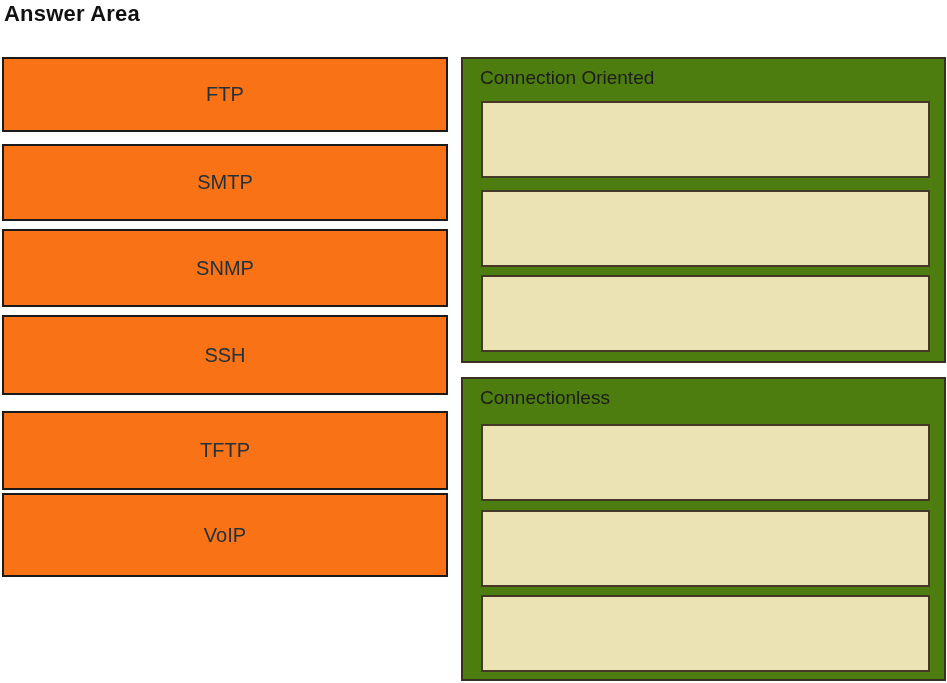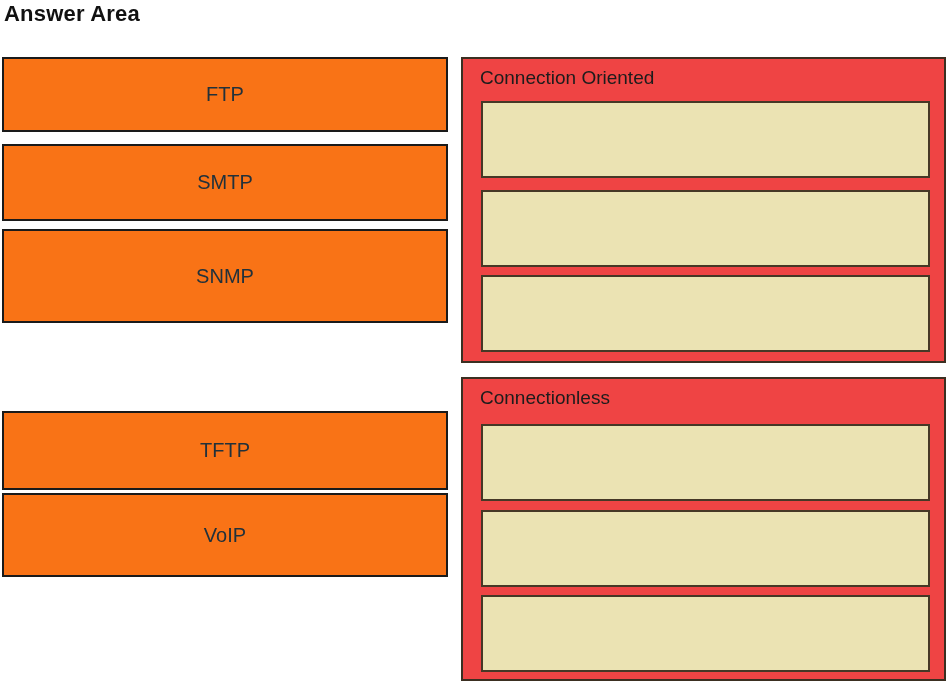--- a/index.html
+++ b/index.html
@@ -35,31 +35,31 @@
     box-sizing: border-box;
     display: flex;
     align-items: center;
     justify-content: center;
     font-size: 20px;
     color: #22313B;
     cursor: grab;
   }
   .p-ftp  { top: 57px;  height: 75px; }
   .p-smtp { top: 144px; height: 77px; justify-content: center; }
-  .p-snmp { top: 229px; height: 94px; }
+  .p-snmp { top: 229px; height: 78px; }
   .p-ssh  { top: 315px; height: 80px; }
   .p-tftp { top: 411px; height: 79px; text-align: right; }
   .p-voip { top: 493px; height: 84px; }
 
   
   .category {
     position: absolute;
     left: 461px;
     width: 485px;
-    background: #ef4444;
+    background: #4d7c0f;
     border: 2px solid #3B2F21;
     box-sizing: border-box;
   }
   .cat-oriented { top: 57px;  height: 306px; }
   .cat-less     { top: 377px; height: 304px; }
   .category-title {
     position: absolute;
     left: 17px;
     top: 8px;
     font-size: 19px;
@@ -90,20 +90,23 @@
 
   <div class="protocol p-ftp">
     <span>FTP</span>
   </div>
   <div class="protocol p-smtp">
     <span>SMTP</span>
   </div>
   <div class="protocol p-snmp">
     <span>SNMP</span>
   </div>
+  <div class="protocol p-ssh">
+    <span>SSH</span>
+  </div>
   <div class="protocol p-tftp">
     <span>TFTP</span>
   </div>
   <div class="protocol p-voip">
     <span>VoIP</span>
   </div>
 
   <div class="category cat-oriented">
     <div class="category-title">Connection Oriented</div>
     <div class="slot s1"></div>

